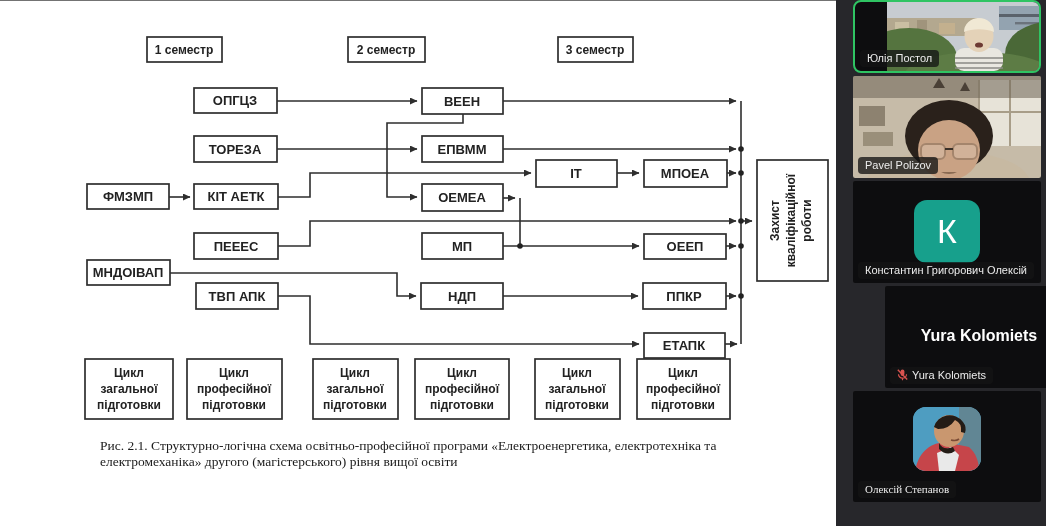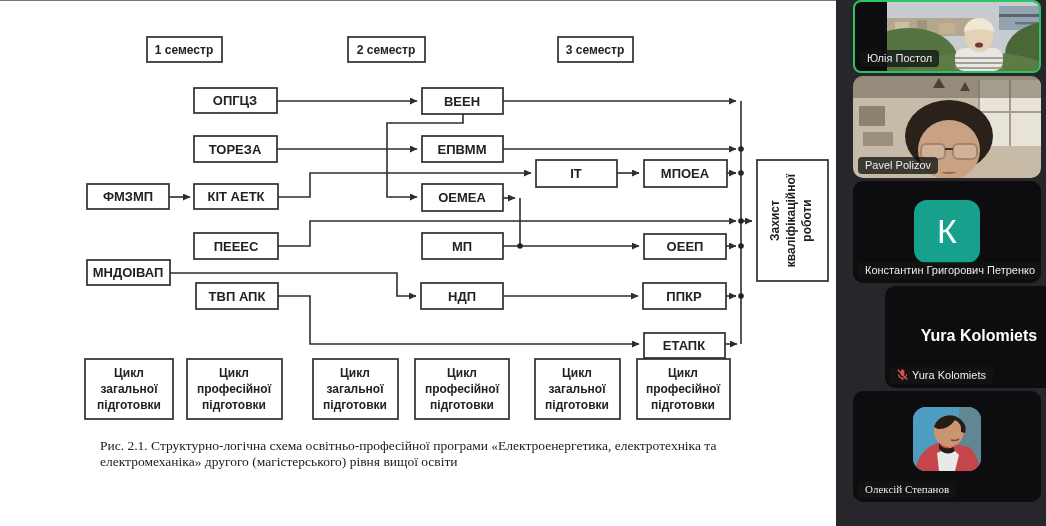--- a/index.html
+++ b/index.html
@@ -9,21 +9,21 @@
   .doc{position:absolute;left:0;top:0;width:836px;height:526px;background:#ffffff;
        border-top:1px solid #737373;box-sizing:border-box;}
   .doc svg{position:absolute;left:0;top:0;}
   .flow-label{font-family:"Liberation Sans",sans-serif;font-weight:bold;font-size:13px;fill:#222;}
   .flow-label-sm{font-family:"Liberation Sans",sans-serif;font-weight:bold;font-size:12px;fill:#222;}
   .caption{position:absolute;left:100px;top:437px;width:645px;
            font-family:"Liberation Serif",serif;font-size:13.5px;line-height:1.18;color:#1b1b1b;}
   
   .panel{position:absolute;right:0;top:0;width:210px;height:526px;background:#27272b;}
   .tiles{position:absolute;left:17px;top:0;width:188px;}
-  .tile{position:relative;width:188px;background:#0d0d0f;border-radius:10px;overflow:hidden;
+  .tile{position:relative;width:188px;background:#0d0d0f;border-radius:2px;overflow:hidden;
         margin-bottom:3px;box-sizing:border-box;}
   .tile.speaking{border:2px solid #2fc463;border-radius:8px;}
   .nametag{position:absolute;left:5px;bottom:4px;background:rgba(20,20,20,.78);color:#ececec;
            font-size:11px;line-height:14px;padding:1px 7px 2px;border-radius:4px;white-space:nowrap;
            display:flex;align-items:center;gap:4px;max-width:176px;}
   .letter-avatar{position:absolute;left:50%;top:19px;transform:translateX(-50%);
            width:66px;height:63px;border-radius:13px;background:#17a08c;color:#fff;
            display:flex;align-items:center;justify-content:center;
            font-size:34px;font-weight:400;}
   .photo-avatar{position:absolute;left:50%;top:16px;transform:translateX(-50%);
@@ -223,21 +223,21 @@
         <div class="nametag">
           <span>Pavel Polizov</span>
         </div>
       </div>
 
       <div class="tile" style="height:102px;">
         <div class="letter-avatar">
           <span>К</span>
         </div>
         <div class="nametag">
-          <span>Константин Григорович Петренко</span>
+          <span>Константин Григорович Олексій</span>
         </div>
       </div>
 
       <div class="tile" style="height:102px;margin-left:32px;">
         <div class="center-name">Yura Kolomiets</div>
         <div class="nametag">
           <svg width="11" height="12" viewBox="0 0 11 12">
             <rect x="3.6" y="0.5" width="3.8" height="6.4" rx="1.9" fill="#d9534f"></rect>
             <path d="M1.5,5.2 a4 4 0 0 0 8,0" fill="none" stroke="#d9534f" stroke-width="1.2"></path>
             <line x1="5.5" y1="9.2" x2="5.5" y2="11.2" stroke="#d9534f" stroke-width="1.2"></line>

